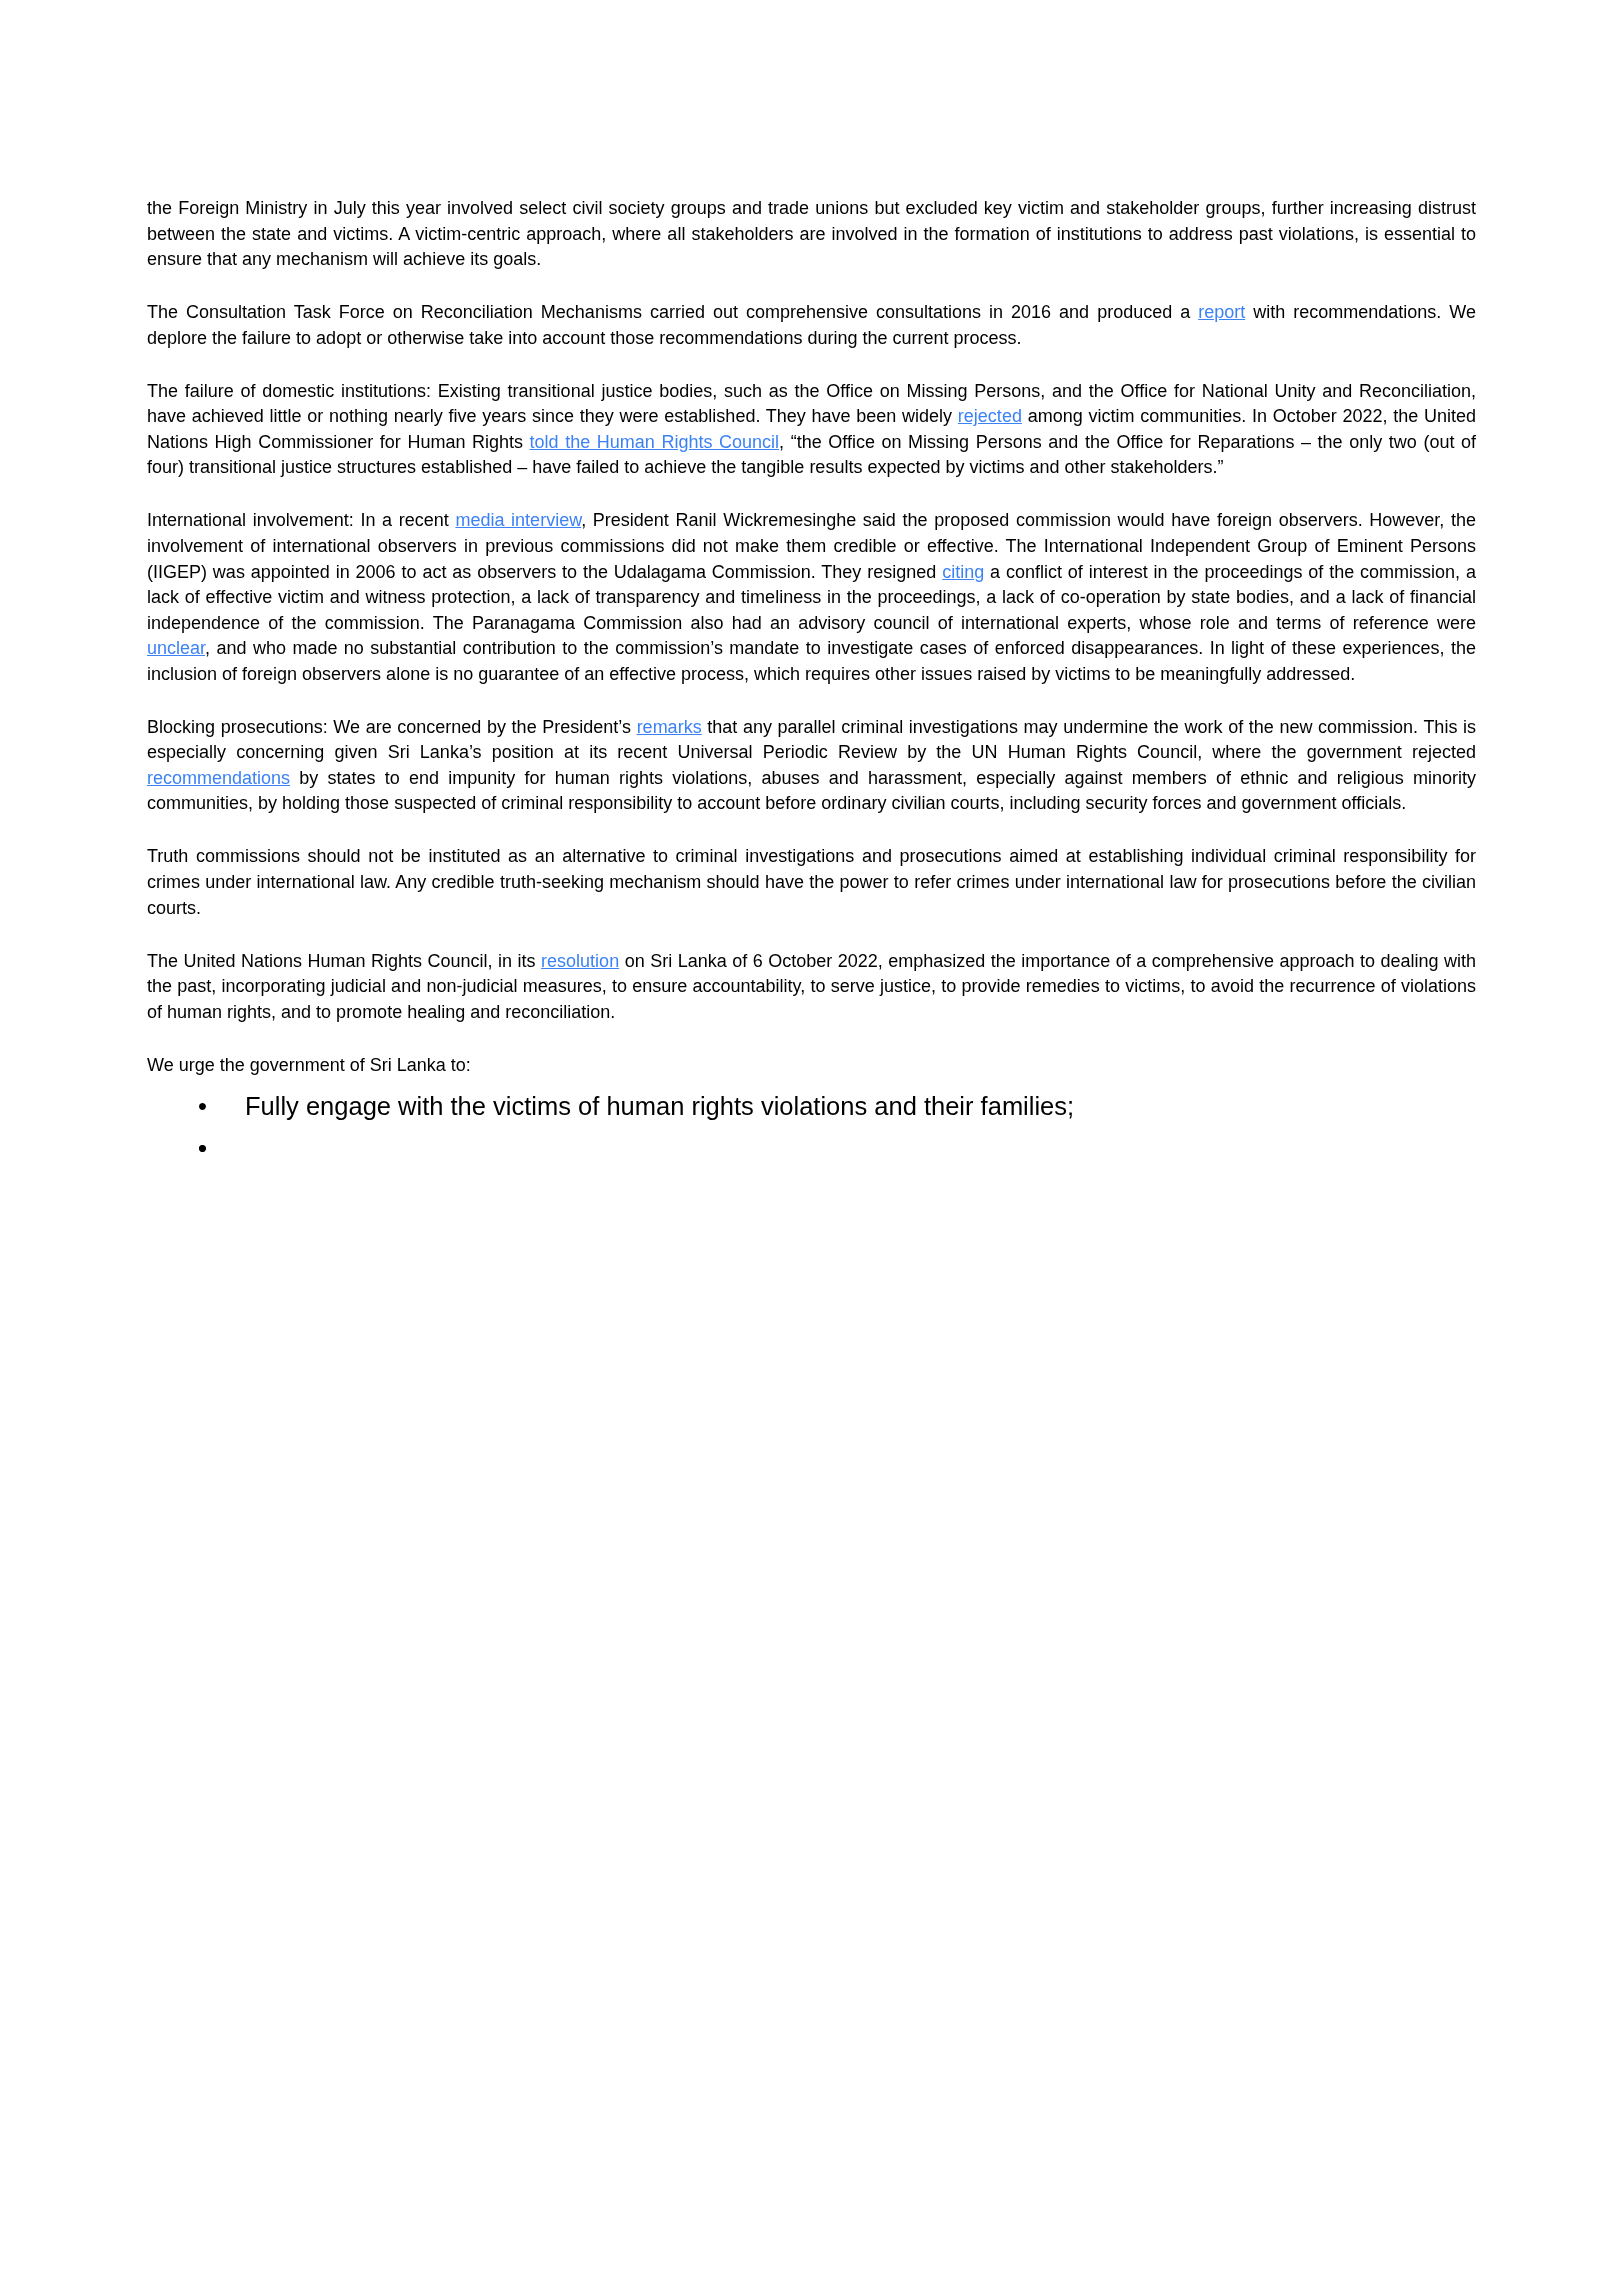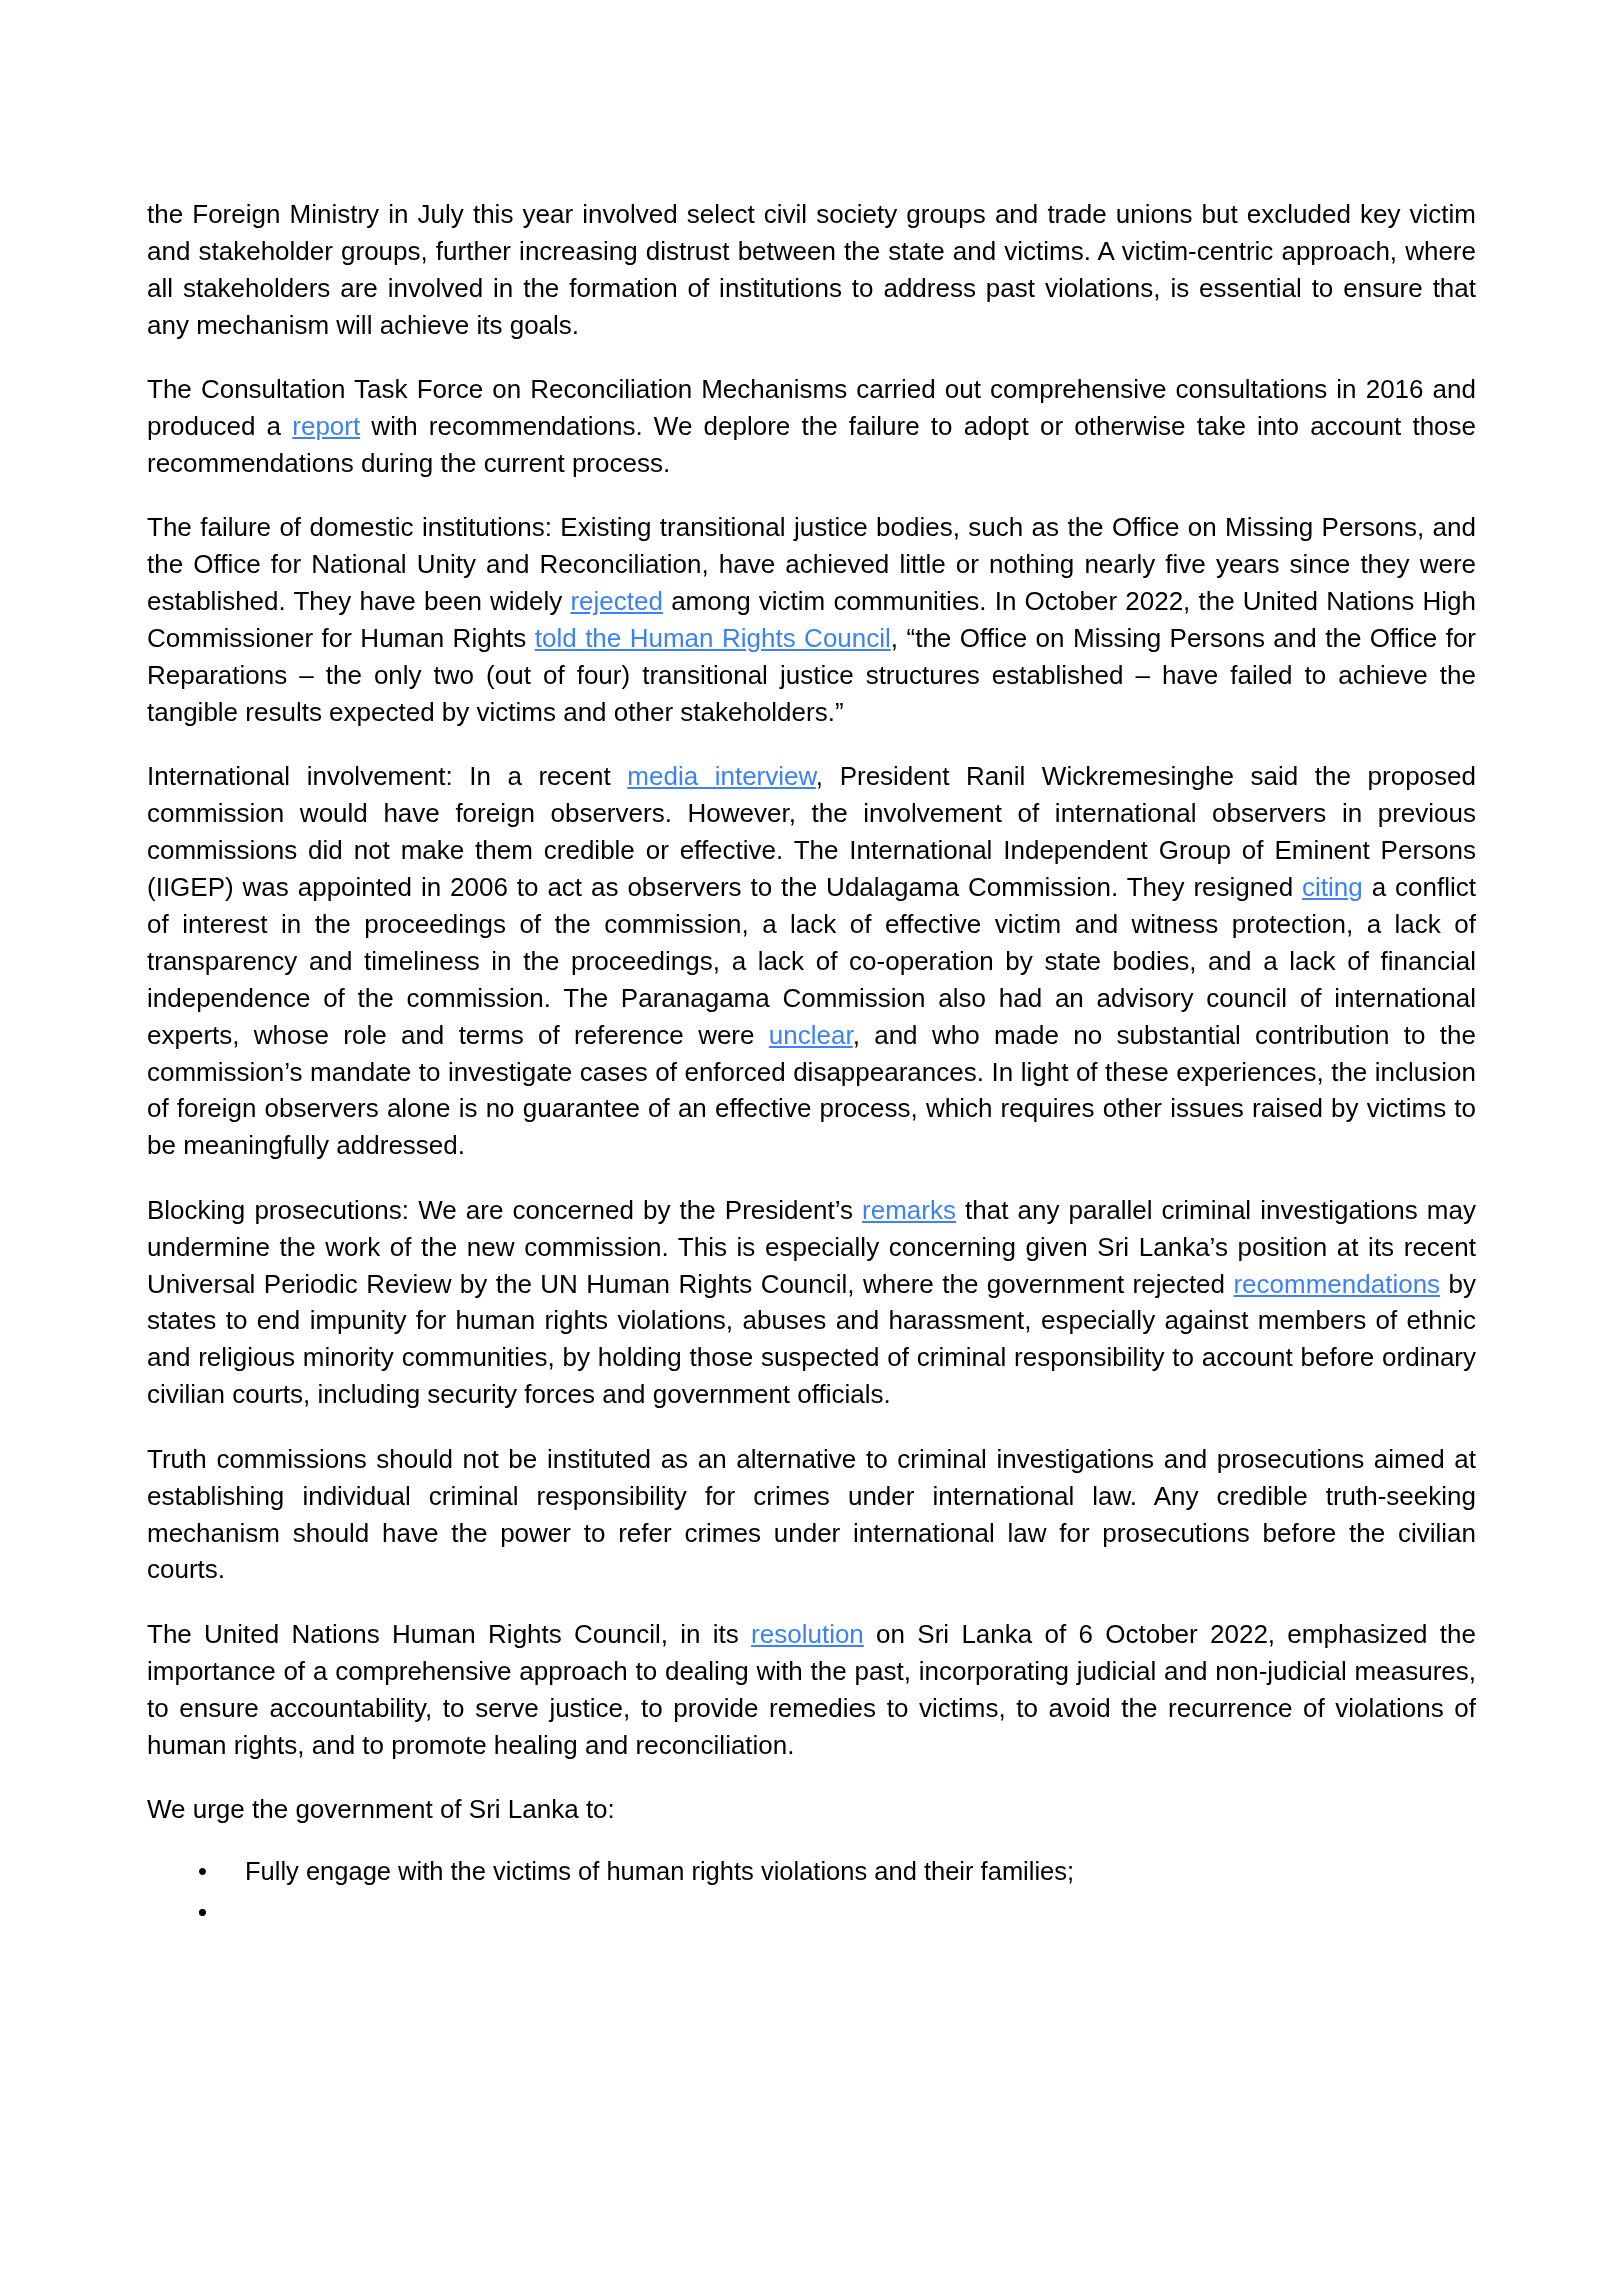--- a/index.html
+++ b/index.html
@@ -17,28 +17,28 @@
     box-sizing: border-box;
     padding: 196px 147px 0 147px;
     background: #ffffff;
     position: relative;
   }
   .doc {
     width: 1329px;
   }
   p {
     margin: 0 0 27.5px 0;
-    font-size: 26px;
+    font-size: 18px;
     line-height: 1.42;
     text-align: justify;
     text-justify: inter-word;
     hyphens: none;
   }
   p.last {
-    margin-bottom: 25px;
+    margin-bottom: 10px;
   }
   b, .bold {
     font-weight: normal;
   }
   a.link {
     color: #3b82f6;
   }
   ul.bullets {
     margin: 0;
     padding: 0 0 0 0;

